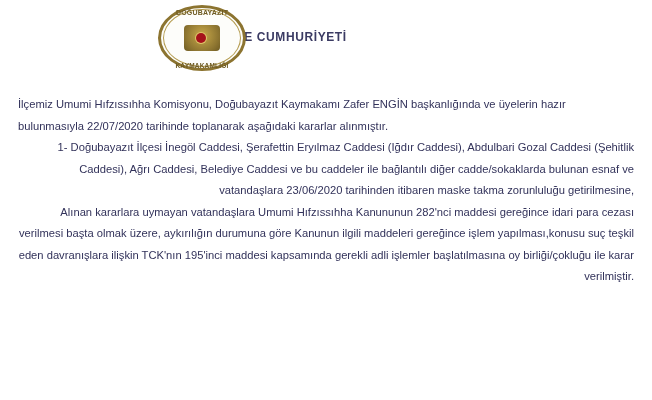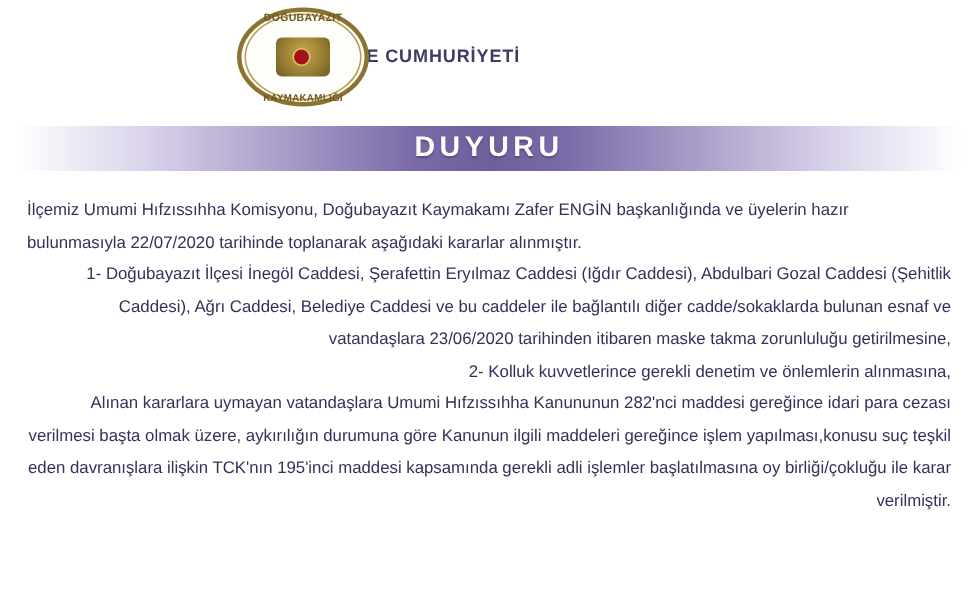--- a/index.html
+++ b/index.html
@@ -158,24 +158,20 @@
       <div class="toptext">DOĞUBAYAZIT</div>
       <div class="crest"></div>
       <div class="bottomtext">KAYMAKAMLIĞI</div>
     </div>
 
     <div class="header-text">
       <div class="line1">TÜRKİYE CUMHURİYETİ</div>
     </div>
   </div>
 
-  <div class="banner">
-    <div class="banner-text">DUYURU</div>
-  </div>
 
   <div class="body-text">
     <p>İlçemiz Umumi Hıfzıssıhha Komisyonu, Doğubayazıt Kaymakamı Zafer ENGİN başkanlığında ve üyelerin hazır bulunmasıyla 22/07/2020 tarihinde toplanarak aşağıdaki kararlar alınmıştır.</p>
     <p>1- Doğubayazıt İlçesi İnegöl Caddesi, Şerafettin Eryılmaz Caddesi (Iğdır Caddesi), Abdulbari Gozal Caddesi (Şehitlik Caddesi), Ağrı Caddesi, Belediye Caddesi ve bu caddeler ile bağlantılı diğer cadde/sokaklarda bulunan esnaf ve vatandaşlara 23/06/2020 tarihinden itibaren maske takma zorunluluğu getirilmesine,</p>
-    <p>2- Kolluk kuvvetlerince gerekli denetim ve önlemlerin alınmasına,</p>
     <p>Alınan kararlara uymayan vatandaşlara Umumi Hıfzıssıhha Kanununun 282'nci maddesi gereğince idari para cezası verilmesi başta olmak üzere, aykırılığın durumuna göre Kanunun ilgili maddeleri gereğince işlem yapılması,konusu suç teşkil eden davranışlara ilişkin TCK'nın 195'inci maddesi kapsamında gerekli adli işlemler başlatılmasına oy birliği/çokluğu ile karar verilmiştir.</p>
   </div>
 
 </div>
 
 </body></html>

